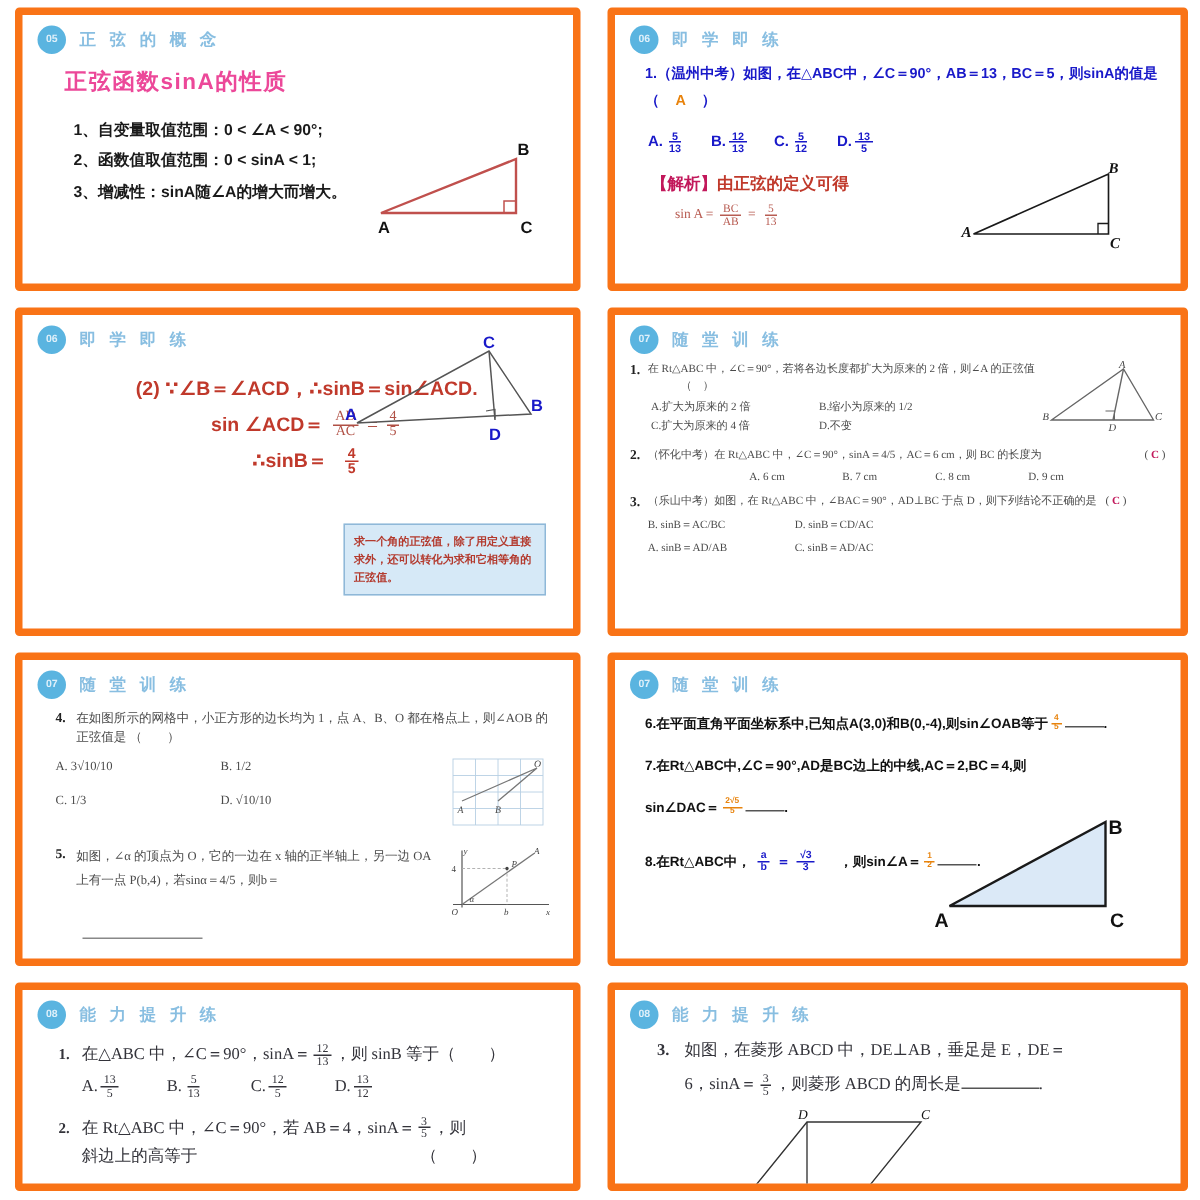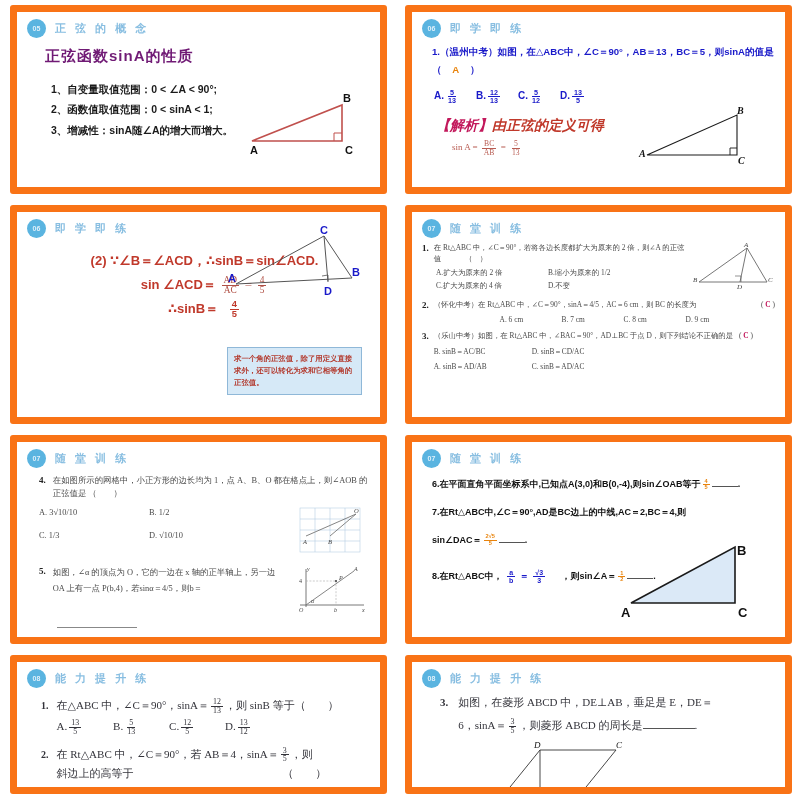--- a/index.html
+++ b/index.html
@@ -13,21 +13,21 @@
     width: 800px; height: 800px;
     display: grid;
     grid-template-columns: 395px 405px;
     grid-template-rows: 200px 230px 220px 150px;
   }
   .slide-wrap { position: relative; padding: 5px 8px 6px 10px; }
   .slide {
     position: relative;
     width: 100%; height: 100%;
     background: #ffffff;
-    border: 7px solid #f97316;
+    border: 5px solid #f97316;
     border-radius: 3px;
     overflow: hidden;
   }
   .slide-inner { position: absolute; inset: 0; padding: 6px 10px; }
 
   
   .hdr { display: flex; align-items: center; gap: 9px; height: 20px; }
   .badge {
     width: 19px; height: 19px; border-radius: 50%;
     background: #5ab4e0; color: #dff0fa;
@@ -47,30 +47,30 @@
   .serif  { font-family: "Liberation Serif", "DejaVu Serif", serif; }
 
   .frac { display: inline-flex; flex-direction: column; align-items: center;
           vertical-align: middle; line-height: 1; margin: 0 2px; font-size: .72em; }
   .frac .num { border-bottom: 1px solid currentColor; padding: 0 2px; }
   .frac .den { padding: 0 2px; }
 
   svg { overflow: visible; }
 
   
-  .s1-title { color: #701a75; font-size: 15px; font-weight: bold;
+  .s1-title { color: #ec4899; font-size: 15px; font-weight: bold;
               letter-spacing: 1px; margin: 9px 0 0 18px; }
   .s1-list { margin: 13px 0 0 24px; font-size: 10.5px; font-weight: bold;
              color: #1a1a1a; line-height: 1.95; }
   .s1-fig { position: absolute; right: 24px; bottom: 28px; }
 
   
   .s2-q { margin: 7px 0 0 10px; font-size: 9.6px; line-height: 1.5; }
   .s2-opts { margin: 11px 0 0 12px; font-size: 10px; display: flex; gap: 16px; align-items: center; }
-  .s2-an { margin: 13px 0 0 14px; font-size: 14px; font-style: italic; }
+  .s2-an { margin: 13px 0 0 14px; font-size: 11px; }
   .s2-form { margin: 5px 0 0 30px; font-size: 9px; color: #b85c52; }
   .s2-fig { position: absolute; right: 24px; bottom: 16px; }
 
   
   .s3-q { margin: 5px 0 0 12px; font-size: 9.3px; font-weight: bold; line-height: 1.7; color: #141414; }
   .s3-sol { margin: 11px 0 0 12px; font-size: 13px; line-height: 1.85; text-align: center; }
   .s3-tip {
     position: absolute; right: 18px; bottom: 22px; width: 135px;
     background: #d6e9f7; border: 1px solid #8fb8d8; padding: 5px 6px;
     font-size: 7.4px; line-height: 1.6; color: #b33a2e; font-weight: bold;

